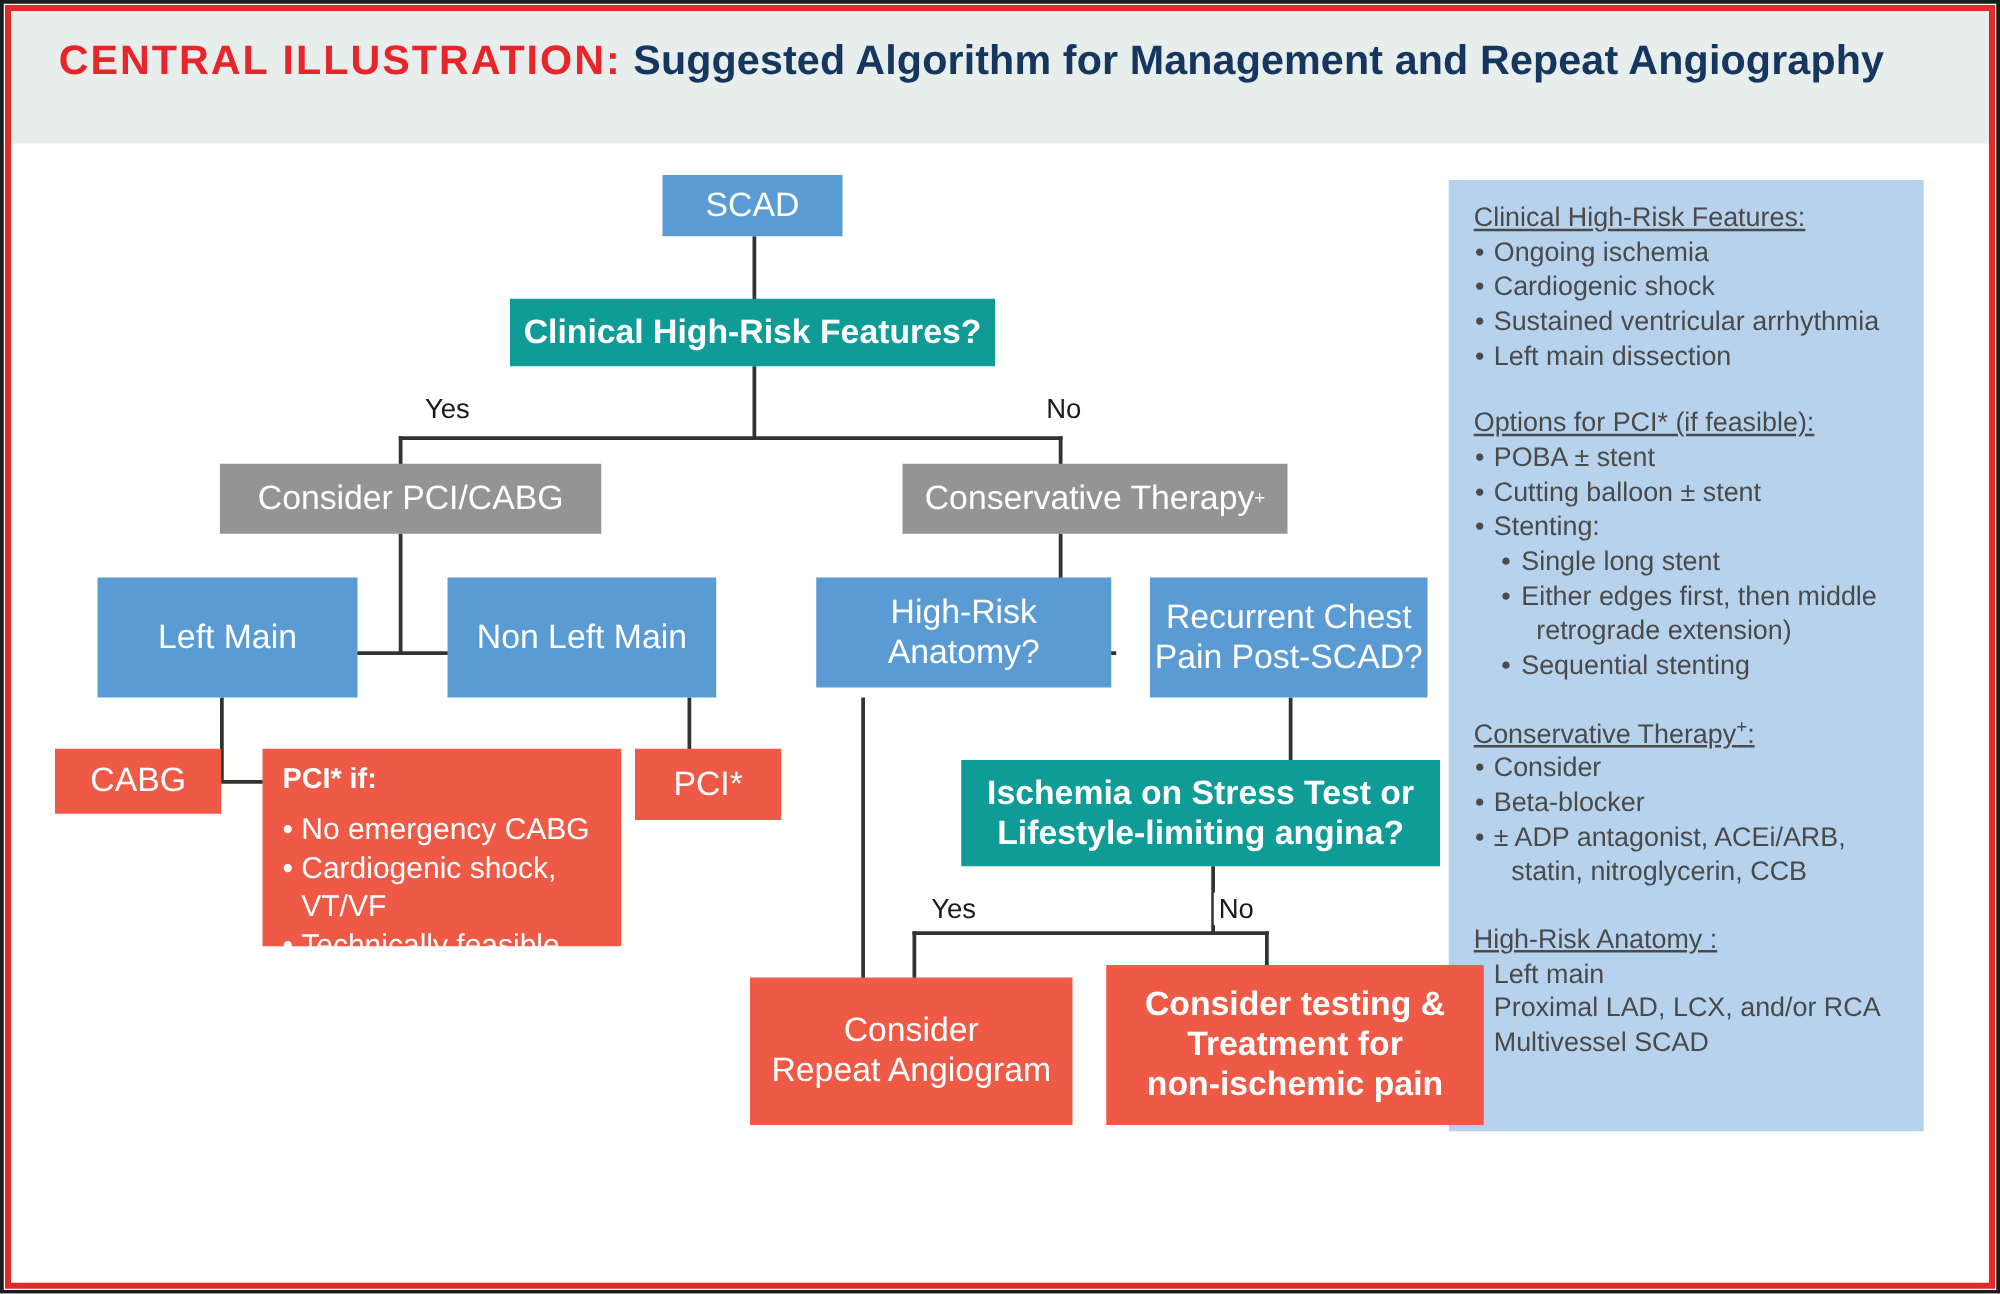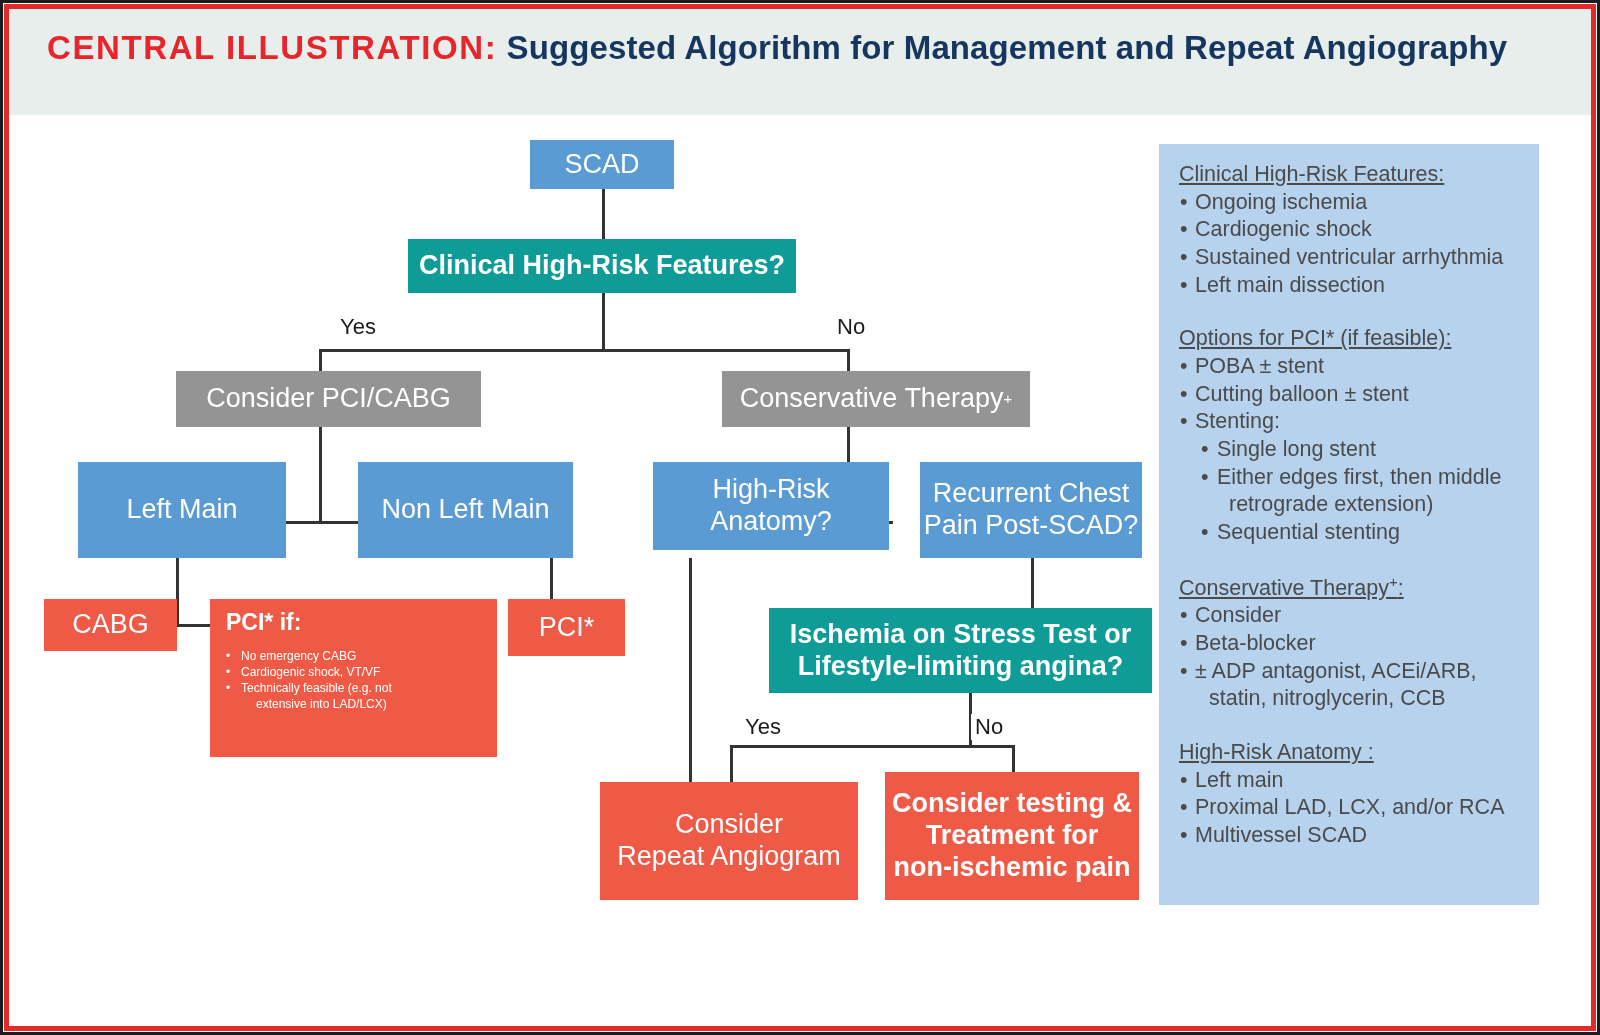--- a/index.html
+++ b/index.html
@@ -79,21 +79,21 @@
     align-items:flex-start;
     justify-content:flex-start;
   }
   .node-list .lt{
     font-size:23px; font-weight:bold; display:block; margin-bottom:13px;
   }
   .node-list ul{
     margin:0; padding:0; list-style:none;
   }
   .node-list li{
-    font-size:12px;
+    font-size:24px;
     line-height:1.26;
     padding-left:15px;
     position:relative;
     margin-bottom:1px;
   }
   .node-list li:before{
     content:"\2022";
     position:absolute; left:0; top:0;
   }
   .node-list li.cont:before{content:"";}
@@ -252,21 +252,21 @@
     <div class="node teal" style="left:760px; top:493px; width:383px; height:85px; white-space:pre-line;">
       <span>Ischemia on Stress Test or
 Lifestyle-limiting angina?</span>
     </div>
 
     <div class="node red" style="left:591px; top:667px; width:258px; height:118px; white-space:pre-line;justify-content:center;">
       <span>Consider
 Repeat Angiogram</span>
     </div>
 
-    <div class="node red bold" style="left:876px; top:657px; width:254px; height:128px; white-space:pre-line;">
+    <div class="node red bold" style="left:876px; top:657px; width:302px; height:128px; white-space:pre-line;">
       <span>Consider testing &amp;
 Treatment for
 non-ischemic pain</span>
     </div>
 
     <div class="panel">
 
       <div class="grp">
         <h4>Clinical High-Risk Features:</h4>
         <ul>

